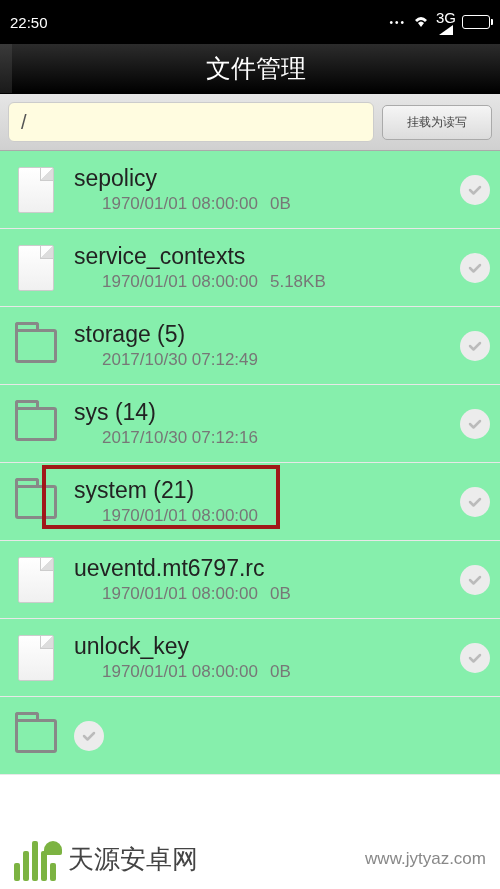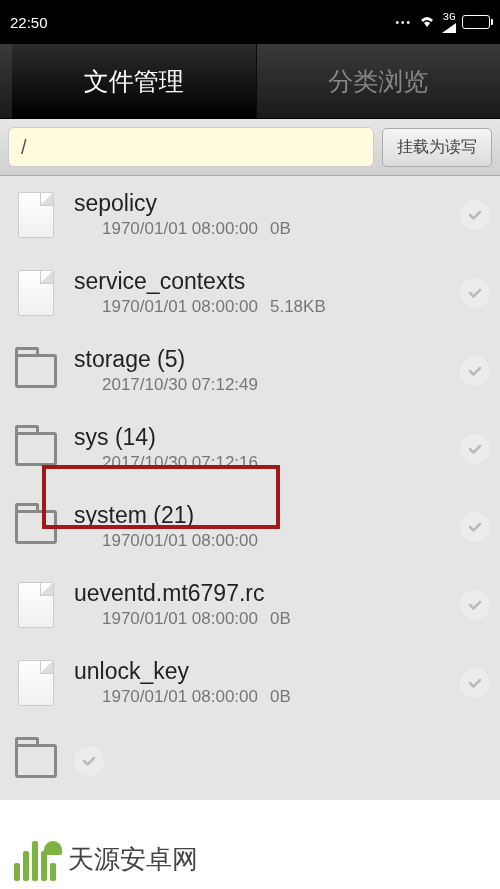--- a/index.html
+++ b/index.html
@@ -18,39 +18,39 @@
       display: flex;
       align-items: center;
       justify-content: space-between;
       padding: 0 10px;
       font-size: 15px;
     }
     .status-left { font-weight: 500; }
     .status-right { display: flex; align-items: center; gap: 6px; }
     .status-dots { letter-spacing: 2px; font-size: 10px; }
     .wifi-icon, .signal-icon { display: inline-flex; }
-    .net-label { font-size: 11px; line-height: 1; font-family: Liberation Mono, monospace; }
+    .net-label { font-size: 15px; line-height: 1; }
     .battery {
       width: 28px; height: 14px;
       border: 1.5px solid #fff;
       border-radius: 3px;
       position: relative;
     }
     .battery::after {
       content: ""; position: absolute;
       right: -4px; top: 3px;
       width: 2px; height: 6px;
       background: #fff; border-radius: 0 1px 1px 0;
     }
     .battery-fill {
       width: 50%; height: 100%;
       background: #fff;
     }
     .tab-bar {
-      height: 75px;
+      height: 50px;
       background: linear-gradient(#3a3a3a, #1a1a1a);
       display: flex;
       border-bottom: 1px solid #000;
       padding-left: 12px;
     }
     .tab {
       flex: 1;
       display: flex;
       align-items: center;
       justify-content: center;
@@ -79,25 +79,25 @@
       border-radius: 6px;
       height: 40px;
       padding: 0 12px;
       font-size: 20px;
       color: #555;
     }
     .mount-btn {
       background: linear-gradient(#f5f5f5, #dcdcdc);
       border: 1px solid #aaa;
       border-radius: 5px;
-      padding: 8px 14px;
-      font-size: 16px;
+      padding: 8px 24px;
+      font-size: 12px;
       color: #444;
     }
-    .file-list { background: #e5e5e5; }
+    .file-list { background: #86efac; }
     .file-row {
       display: flex;
       align-items: center;
       padding: 12px 10px 12px 14px;
       border-bottom: 1px solid #e8e8e8;
       position: relative;
       min-height: 78px;
     }
     .file-icon {
       width: 44px; height: 44px;
@@ -231,23 +231,20 @@
       </span>
     </span>
     <span class="battery"><span class="battery-fill"></span></span>
   </div>
 </div>
 
 <div class="tab-bar">
   <div class="tab active">
     <span>文件管理</span>
   </div>
-  <div class="tab">
-    <span>分类浏览</span>
-  </div>
 </div>
 
 <div class="path-bar">
   <input class="path-input" value="/" style="">
   <button class="mount-btn">挂载为读写</button>
 </div>
 
 <div class="file-list" id="file-list">
     <div class="file-row" id="row-0">
       <div class="file-icon">
@@ -368,13 +365,14 @@
           <span></span>
           <span></span>
           <span></span>
           <span></span>
           <span></span>
         </div>
       <div class="wm-android"></div>
     </div>
     <span class="wm-title">天源安卓网</span>
   </div>
+  <span class="wm-url">www.jytyaz.com</span>
 </div>
 
 </body></html>

